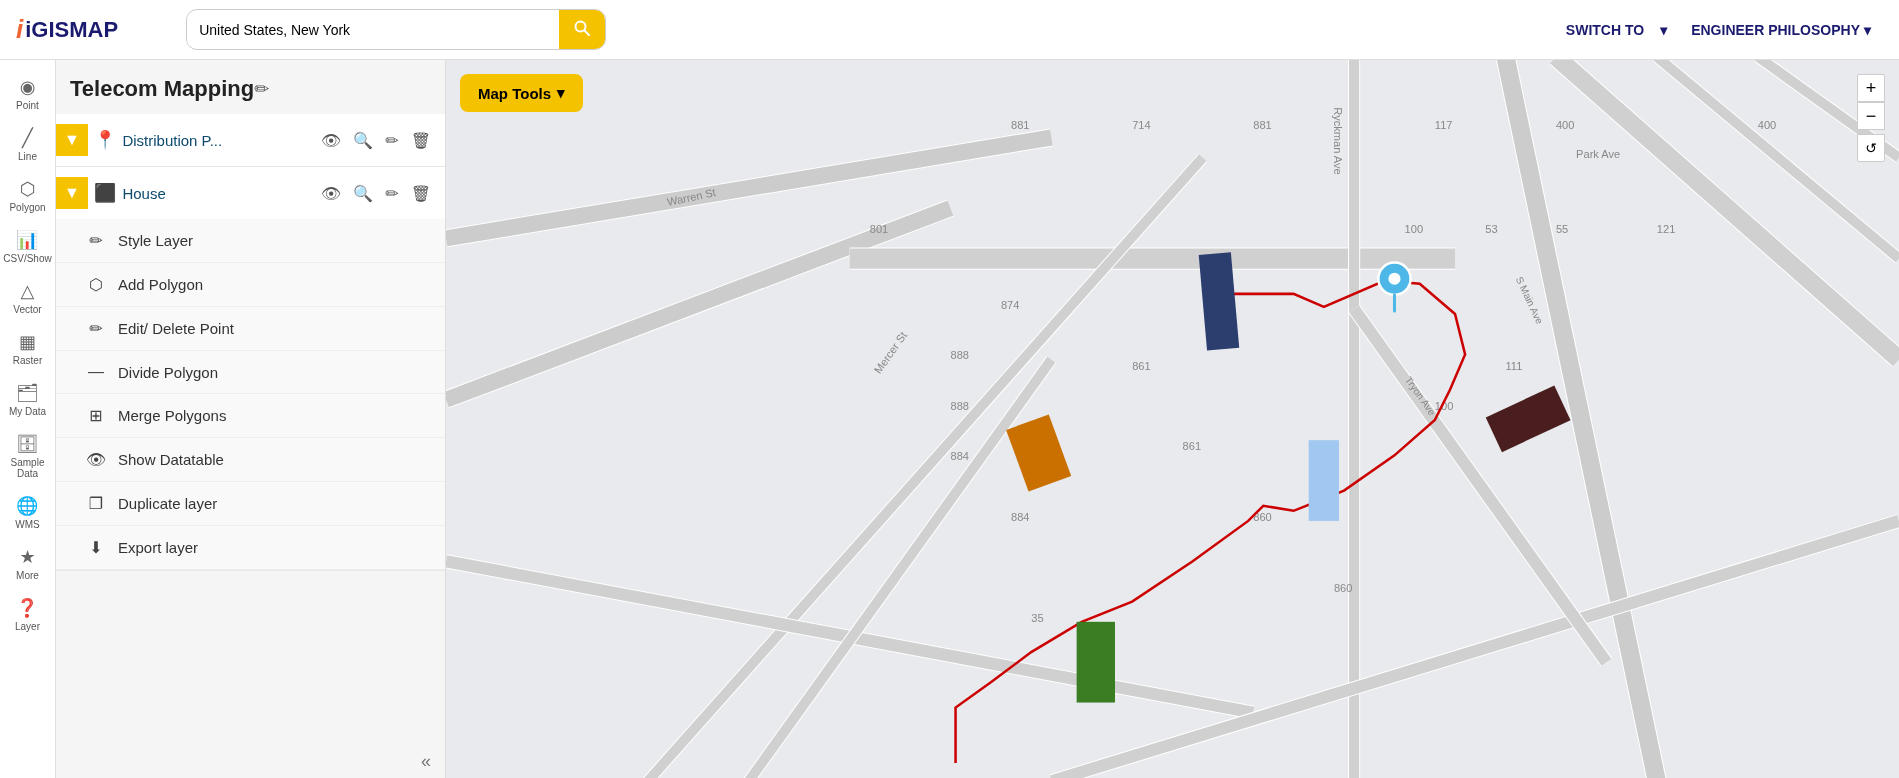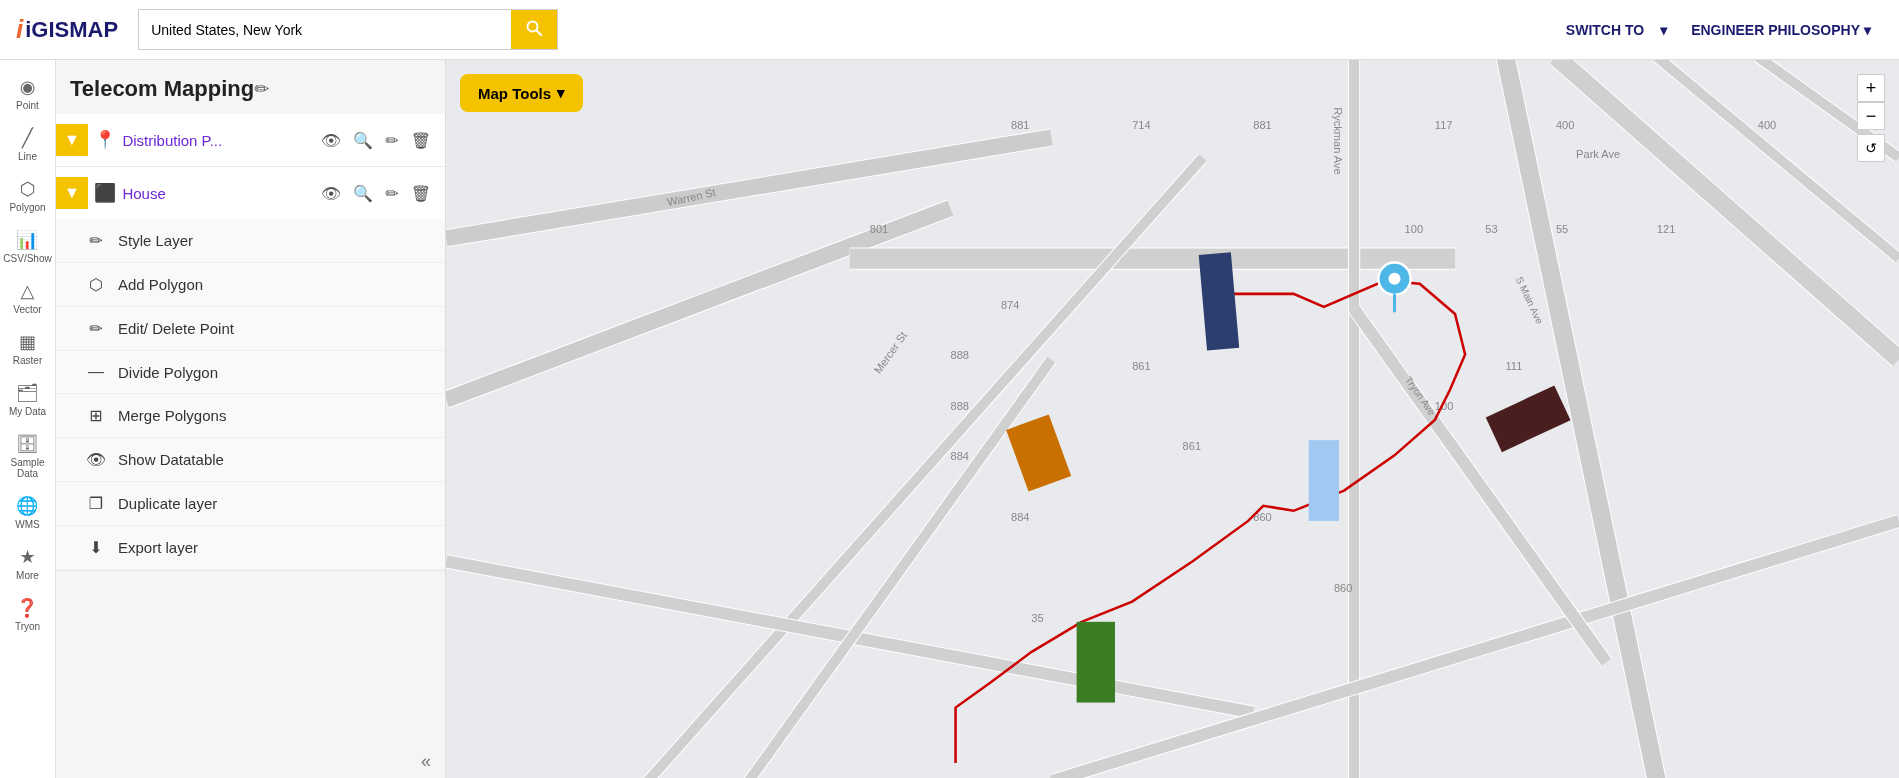--- a/index.html
+++ b/index.html
@@ -26,22 +26,23 @@
       white-space: nowrap;
     }
     .logo-i {
       color: #e63; font-style: italic; font-size: 26px; margin-right: 2px;
     }
     .search-bar {
       display: flex;
       align-items: center;
       flex: 0 0 420px;
       border: 1px solid #ccc;
-      border-radius: 0;
+      border-radius: 11px;
       overflow: hidden;
+      margin-left: 48px;
     }
     .search-input {
       border: none; outline: none; padding: 8px 12px; font-size: 14px; flex: 1;
     }
     .search-btn {
       background: #f5c200; border: none; padding: 9px 14px; cursor: pointer;
     }
     .header-right {
       margin-left: auto;
       display: flex;
@@ -144,21 +145,21 @@
     .layer-expand-btn {
       width: 32px; height: 32px;
       background: #f5c200;
       border: none;
       cursor: pointer;
       display: flex; align-items: center; justify-content: center;
       flex-shrink: 0;
       font-size: 16px; color: #fff;
     }
     .layer-icon { font-size: 18px; color: #555; flex-shrink: 0; }
-    .layer-name { font-size: 15px; color: #6d28d9; flex: 1; }
+    .layer-name { font-size: 15px; color: #0c4a6e; flex: 1; }
     .layer-actions { display: flex; gap: 4px; align-items: center; }
     .layer-action-btn { background: none; border: none; cursor: pointer; font-size: 16px; color: #555; padding: 2px 4px; }
 
     
     .sub-menu { background: #f9f9f9; }
     .sub-menu-item {
       display: flex;
       align-items: center;
       gap: 12px;
       padding: 12px 20px 12px 30px;
@@ -293,21 +294,21 @@
     <div class="toolbar-item">
       <span class="icon">🌐</span>
       <span class="label">WMS</span>
     </div>
     <div class="toolbar-item">
       <span class="icon">★</span>
       <span class="label">More</span>
     </div>
     <div class="toolbar-item">
       <span class="icon">❓</span>
-      <span class="label">Tryon</span>
+      <span class="label">Layer</span>
     </div>
   </div>
 
   <div class="sidebar">
     <div class="sidebar-header">
       <span class="sidebar-title">Telecom Mapping</span>
       <button class="edit-icon-btn">✏</button>
     </div>
 
     <div class="layer-item">

